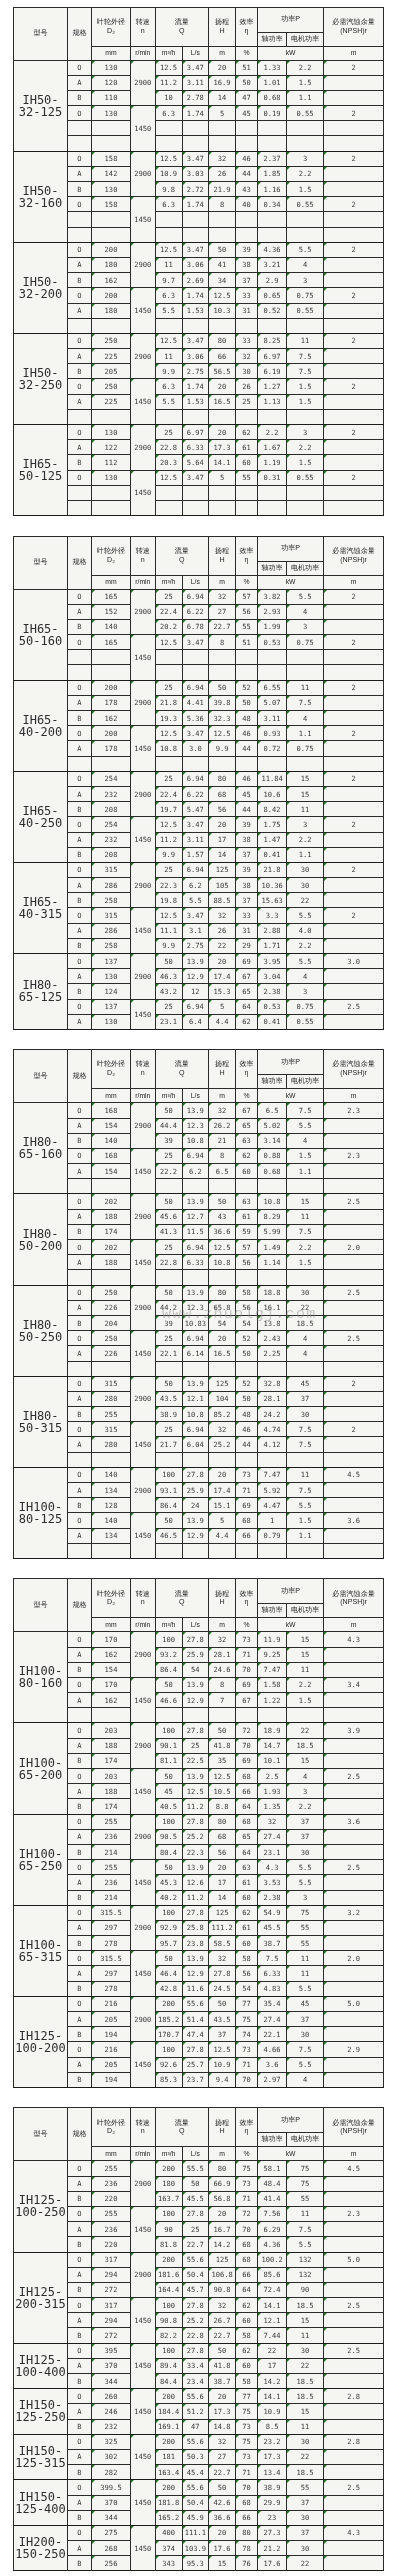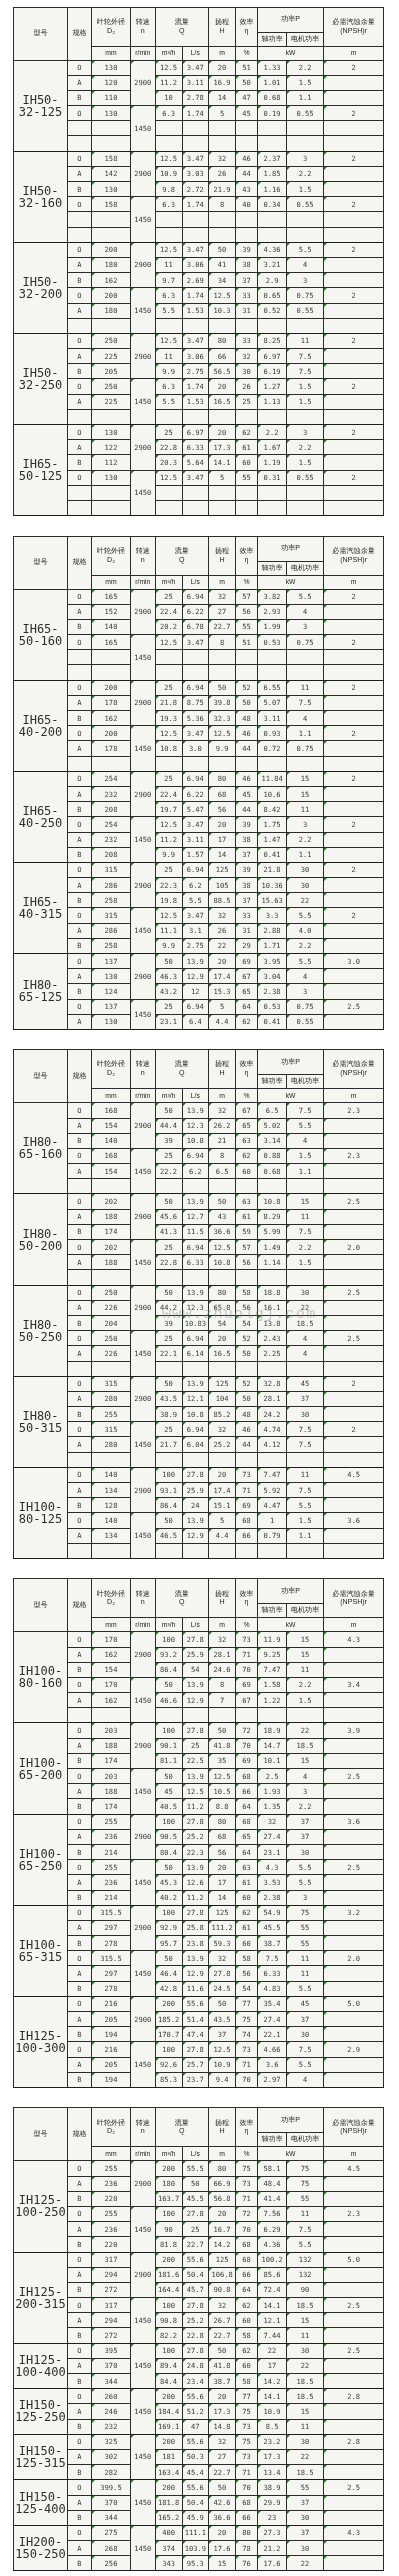--- a/index.html
+++ b/index.html
@@ -560,21 +560,21 @@
             <td class="num tri">50</td>
             <td class="num tri">52</td>
             <td class="num tri">6.55</td>
             <td class="num tri">11</td>
             <td class="num tri">2</td>
           </tr>
           <tr class="">
             <td class="spec">A</td>
             <td class="num tri">178</td>
             <td class="num tri">21.8</td>
-            <td class="num tri">8.75</td>
+            <td class="num tri">4.41</td>
             <td class="num tri">39.8</td>
             <td class="num tri">50</td>
             <td class="num tri">5.07</td>
             <td class="num tri">7.5</td>
             <td class="num tri"></td>
           </tr>
           <tr class="">
             <td class="spec">B</td>
             <td class="num tri">162</td>
             <td class="num tri">19.3</td>
@@ -1477,21 +1477,21 @@
             <td class="num tri">61</td>
             <td class="num tri">45.5</td>
             <td class="num tri">55</td>
             <td class="num tri"></td>
           </tr>
           <tr class="">
             <td class="spec">B</td>
             <td class="num tri">278</td>
             <td class="num tri">95.7</td>
             <td class="num tri">23.8</td>
-            <td class="num tri">59.3</td>
+            <td class="num tri">58.5</td>
             <td class="num tri">60</td>
             <td class="num tri">38.7</td>
             <td class="num tri">55</td>
             <td class="num tri"></td>
           </tr>
           <tr class="">
             <td class="spec">O</td>
             <td class="num tri">315.5</td>
             <td class="num tri glast" rowspan="3">1450</td>
             <td class="num tri">50</td>
@@ -1518,21 +1518,21 @@
             <td class="num tri">278</td>
             <td class="num tri">42.8</td>
             <td class="num tri">11.6</td>
             <td class="num tri">24.5</td>
             <td class="num tri">54</td>
             <td class="num tri">4.83</td>
             <td class="num tri">5.5</td>
             <td class="num tri"></td>
           </tr>
           <tr class="">
-            <td class="model" rowspan="6">IH125-100-300</td>
+            <td class="model" rowspan="6">IH125-100-200</td>
             <td class="spec">O</td>
             <td class="num tri">216</td>
             <td class="num tri " rowspan="3">2900</td>
             <td class="num tri">200</td>
             <td class="num tri">55.6</td>
             <td class="num tri">50</td>
             <td class="num tri">77</td>
             <td class="num tri">35.4</td>
             <td class="num tri">45</td>
             <td class="num tri">5.0</td>
@@ -1785,21 +1785,21 @@
             <td class="num tri">50</td>
             <td class="num tri">62</td>
             <td class="num tri">22</td>
             <td class="num tri">30</td>
             <td class="num tri">2.5</td>
           </tr>
           <tr class="">
             <td class="spec">A</td>
             <td class="num tri">370</td>
             <td class="num tri">89.4</td>
-            <td class="num tri">24.8</td>
+            <td class="num tri">33.4</td>
             <td class="num tri">41.8</td>
             <td class="num tri">60</td>
             <td class="num tri">17</td>
             <td class="num tri">22</td>
             <td class="num tri"></td>
           </tr>
           <tr class="blockend">
             <td class="spec">B</td>
             <td class="num tri">344</td>
             <td class="num tri">84.4</td>

